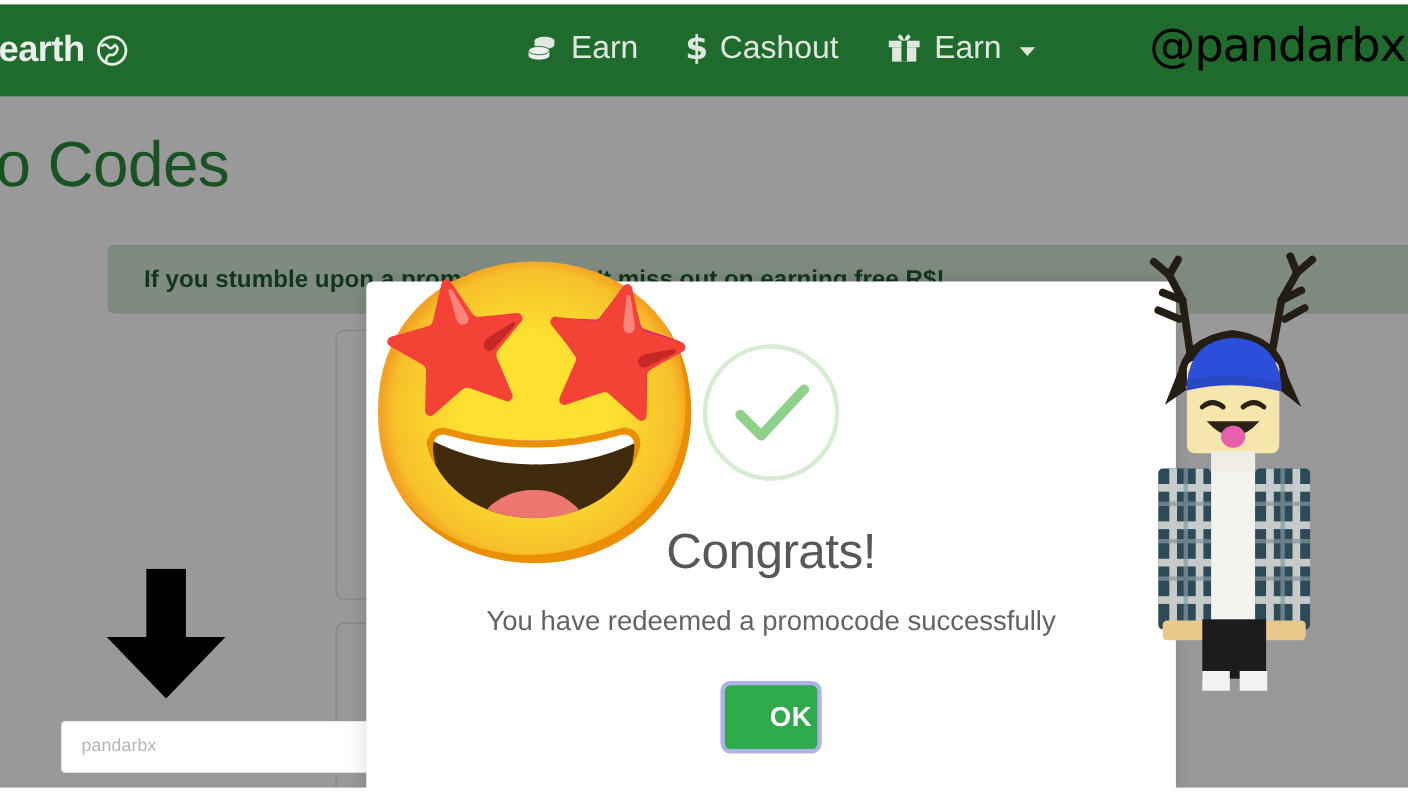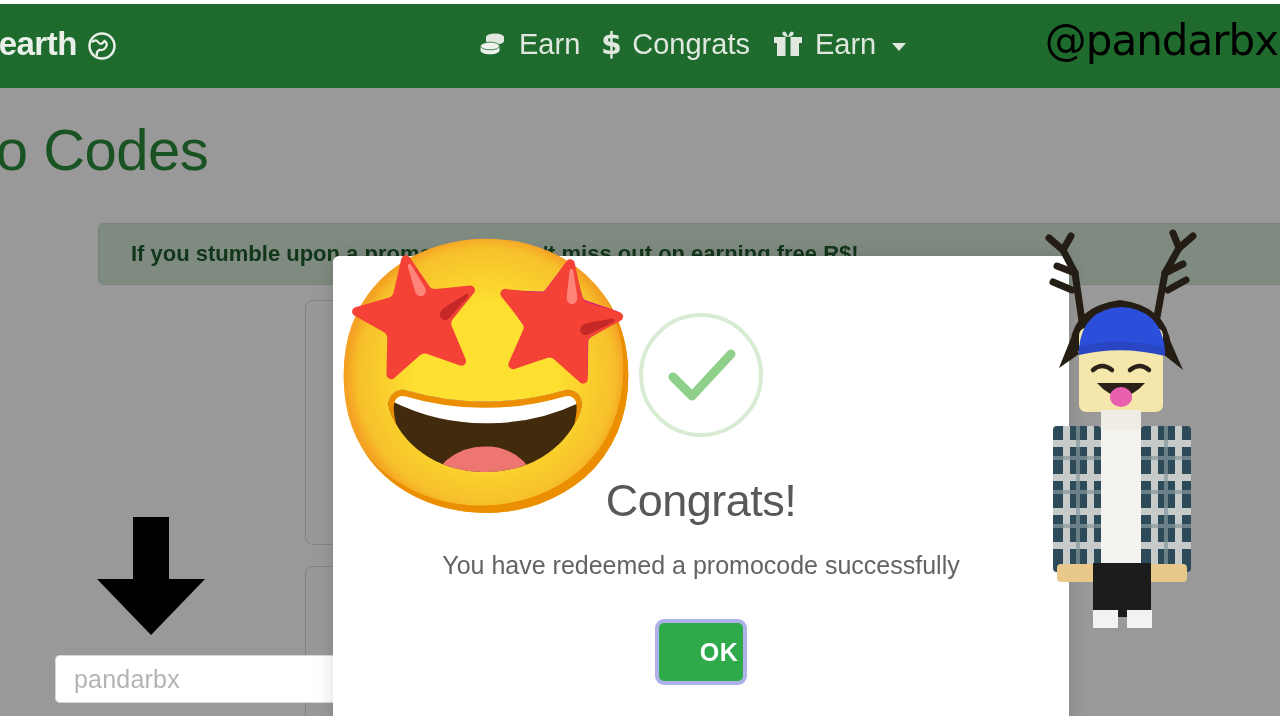--- a/index.html
+++ b/index.html
@@ -53,21 +53,21 @@
     display: inline-block;
     width: 30px; height: 30px;
     position: relative;
     top: 2px;
   }
   .navlinks {
     position: absolute;
     left: 478px;
     display: flex;
     align-items: center;
-    gap: 22px;
+    gap: 44px;
   }
   .navlink {
     display: flex;
     align-items: center;
     gap: 11px;
     color: #dfe7df;
     font-size: 29px;
     font-weight: 400;
     white-space: nowrap;
     cursor: pointer;
@@ -158,21 +158,21 @@
     border: 1px solid #d8d8d8;
     border-right: none;
     border-radius: 5px 0 0 5px;
     display: flex;
     align-items: center;
     justify-content: space-between;
     padding: 0 16px 0 18px;
   }
   .ig-value {
     color: #b4b4b4;
-    font-size: 25px;
+    font-size: 16px;
     font-weight: 400;
     letter-spacing: 0.2px;
   }
   .ig-amount {
     color: #5faf72;
     font-size: 25px;
     font-weight: 400;
     padding-right: 4px;
   }
   .ig-append {
@@ -329,21 +329,21 @@
           </span>
           <span>Earn</span>
         </div>
 
         <div class="navlink">
           <span>
             <svg width="19" height="32" viewBox="0 0 19 32">
               <text x="9.5" y="26" text-anchor="middle" font-family="DejaVu Sans, sans-serif" font-size="30" font-weight="bold" fill="#dfe7df">$</text>
             </svg>
           </span>
-          <span>Congrats</span>
+          <span>Cashout</span>
         </div>
 
         <div class="navlink">
           <span>
             <svg width="32" height="28" viewBox="0 0 32 28">
               <rect x="2" y="7" width="28" height="6" fill="#dfe7df"></rect>
               <rect x="5" y="13" width="22" height="13" fill="#dfe7df"></rect>
               <rect x="13.5" y="7" width="5" height="19" fill="#1e6b2d"></rect>
               <path d="M16 7 C12 7 9 4 11 2 C13 0 15 4 16 7 C17 4 19 0 21 2 C23 4 20 7 16 7Z" fill="#dfe7df"></path>
             </svg>

